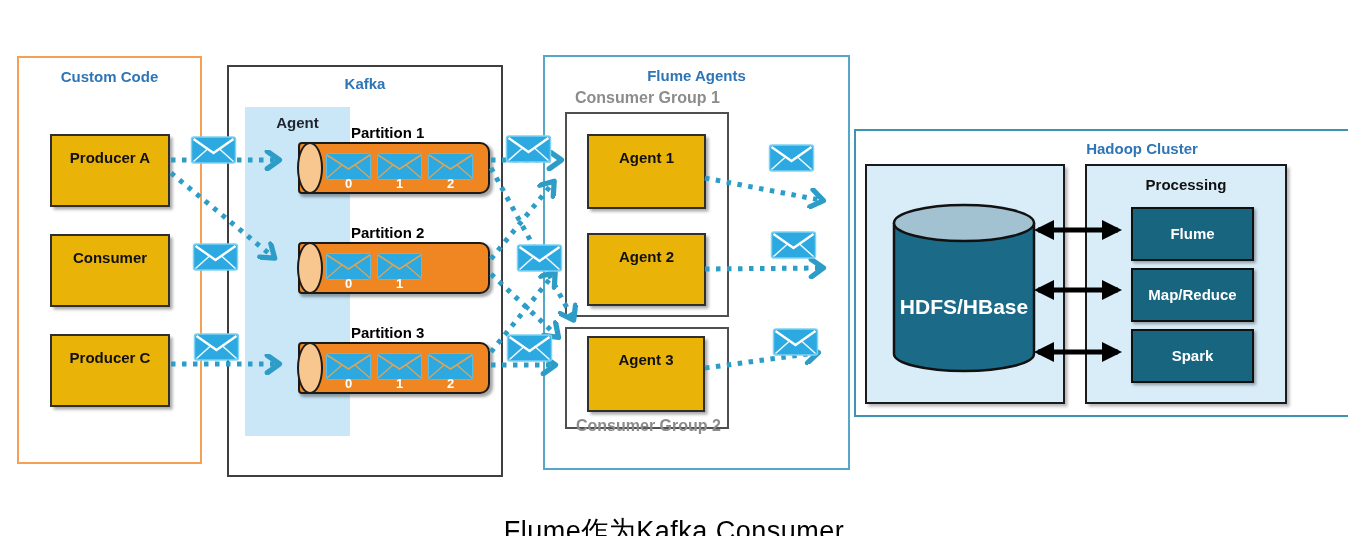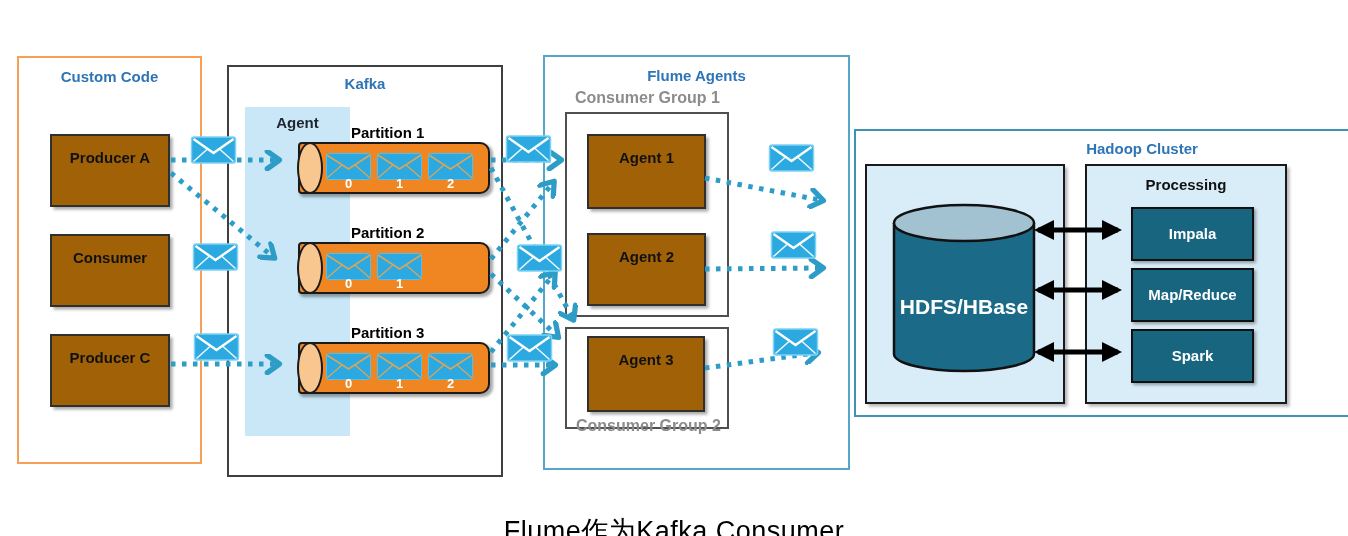--- a/index.html
+++ b/index.html
@@ -10,21 +10,21 @@
   .group-box { position: absolute; background: transparent; }
   .custom-code-box { left: 17px; top: 24px; width: 185px; height: 408px; border: 2px solid #F5A054; }
   .kafka-box      { left: 227px; top: 33px; width: 276px; height: 412px; border: 2px solid #3F3F3F; }
   .flume-box      { left: 543px; top: 23px; width: 307px; height: 415px; border: 2px solid #54A7C8; }
   .hadoop-box     { left: 854px; top: 97px; width: 576px; height: 288px; border: 2px solid #3E93B5; }
 
   .group-title { position: absolute; left: 0; width: 100%; text-align: center;
                  font-weight: 700; font-size: 15px; color: #2E75B6; }
 
   
-  .node-box { position: absolute; background: #a16207; border: 2px solid #2F2F2F;
+  .node-box { position: absolute; background: #eab308; border: 2px solid #2F2F2F;
               box-shadow: 2.5px 2.5px 3px rgba(0,0,0,0.35);
               text-align: center; font-weight: 700; font-size: 15px; color: #111;
               padding-top: 13px; }
 
   
   .topic-band { position: absolute; left: 16px; top: 40px; width: 105px; height: 329px; background: #C9E7F6; }
   .topic-label { position: absolute; left: 16px; top: 47px; width: 105px; text-align: center;
                  font-weight: 700; font-size: 15px; color: #1F2430; }
   .partition-label { position: absolute; left: 122px; font-weight: 700; font-size: 15px; color: #000000; }
   .cylinder { position: absolute; left: 69px; width: 192px; height: 52px;
@@ -186,21 +186,21 @@
       <svg style="position:absolute; left:24px; top:36px;" width="146" height="190" viewBox="0 0 146 190">
         <path d="M3,21 L3,152 A70,17 0 0 0 143,152 L143,21" fill="#1B6A88" stroke="#111111" stroke-width="2.5"></path>
         <ellipse cx="73" cy="21" rx="70" ry="18" fill="#A3C2D1" stroke="#111111" stroke-width="2.5"></ellipse>
         <text x="73" y="112" text-anchor="middle" font-family="Liberation Sans, sans-serif" font-size="21" font-weight="bold" fill="#ffffff">HDFS/HBase</text>
       </svg>
     </div>
 
     <div class="panel" style="left:229px; top:33px; width:202px; height:240px;padding-left:40px;">
       <div class="panel-title">Processing</div>
       <div class="engine-box" style="top:41px;">
-        <span>Impala</span>
+        <span>Flume</span>
       </div>
       <div class="engine-box" style="top:102px;">
         <span>Map/Reduce</span>
       </div>
       <div class="engine-box" style="top:163px;">
         <span>Spark</span>
       </div>
     </div>
   </div>
 

